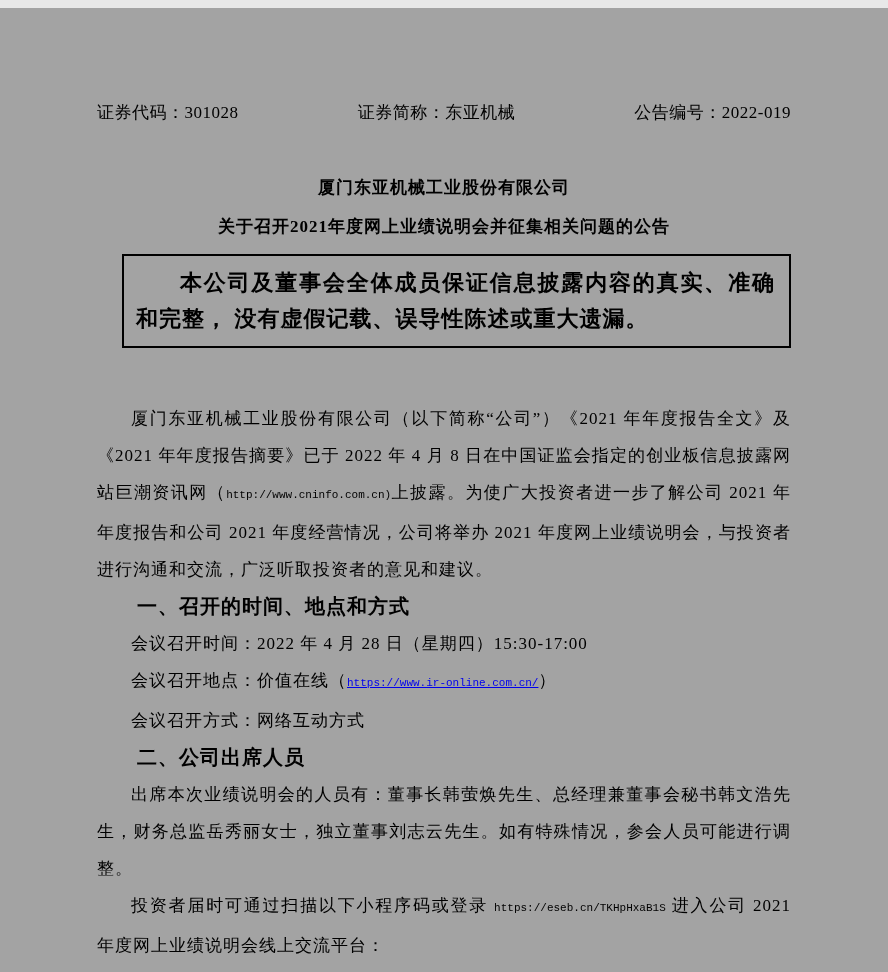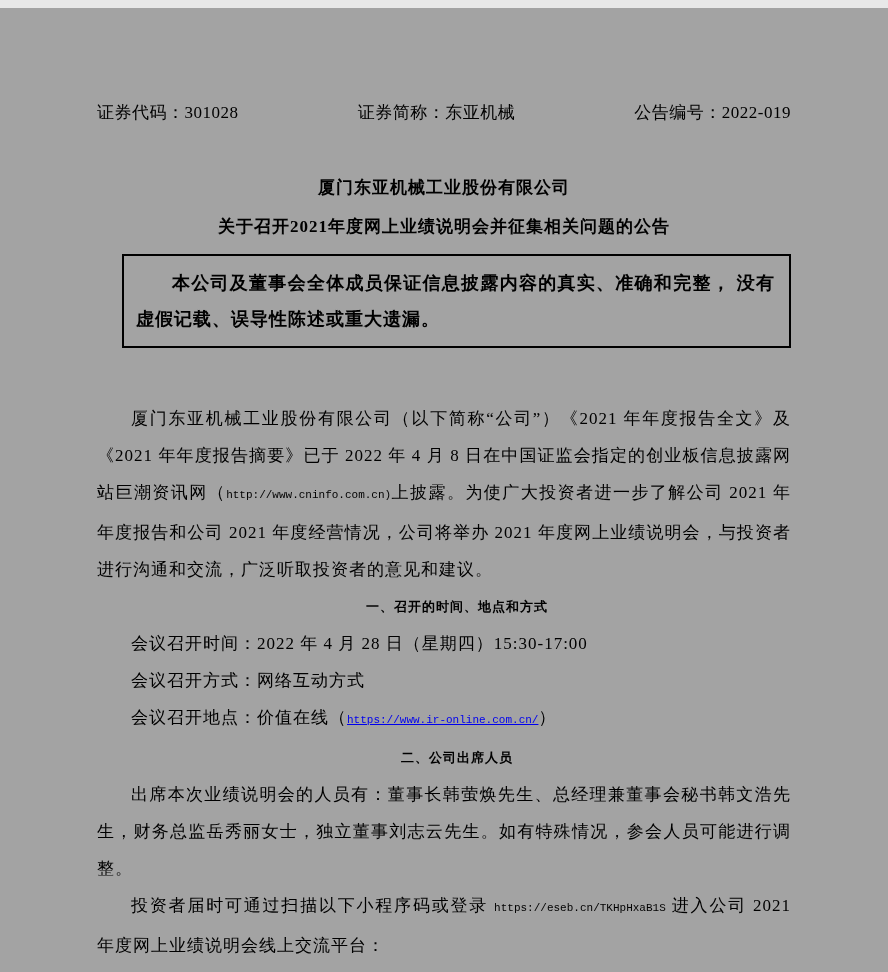--- a/index.html
+++ b/index.html
@@ -32,43 +32,42 @@
   }
   .notice-box {
     margin: 8px 0 0 25px;
     width: 669px;
     box-sizing: border-box;
     border: 2px solid #000000;
     padding: 9px 14px 9px 12px;
   }
   .notice-box p {
     margin: 0;
-    font-size: 18px;
+    font-size: 22px;
     font-weight: bold;
     line-height: 36px;
     text-indent: 2em;
     text-align: justify;
     letter-spacing: 1px;
   }
   .body-text {
     margin: 0;
     font-size: 17px;
     line-height: 37px;
     text-align: justify;
     letter-spacing: 1px;
   }
   .indent { text-indent: 2em; }
   .sec-heading {
     margin: 0;
-    font-size: 13px;
+    font-size: 20px;
     font-weight: bold;
     line-height: 37px;
     text-indent: 2em;
     letter-spacing: 1px;
-    text-align: center;
   }
   .first-para { margin-top: 52px; }
   .mono {
     font-family: "Liberation Mono", "DejaVu Sans Mono", monospace;
     font-size: 11px;
     letter-spacing: 0;
   }
   .link {
     color: #0000EE;
     text-decoration: underline;
@@ -94,23 +93,23 @@
   <div class="notice-box">
     <p>本公司及董事会全体成员保证信息披露内容的真实、准确和完整， 没有虚假记载、误导性陈述或重大遗漏。</p>
   </div>
 
   <p class="body-text indent first-para"><span>厦门东亚机械工业股份有限公司（以下简称“公司”）《2021 年年度报告全文》及《2021 年年度报告摘要》已于 2022 年 4 月 8 日在中国证监会指定的创业板信息披露网站巨潮资讯网（</span><span class="mono">http://www.cninfo.com.cn)</span><span>上披露。为使广大投资者进一步了解公司 2021 年年度报告和公司 2021 年度经营情况，公司将举办 2021 年度网上业绩说明会，与投资者进行沟通和交流，广泛听取投资者的意见和建议。</span></p>
 
   <p class="sec-heading">一、召开的时间、地点和方式</p>
 
   <p class="body-text indent">会议召开时间：2022 年 4 月 28 日（星期四）15:30-17:00</p>
 
+  <p class="body-text indent"><span>会议召开地点：价值在线（</span><a class="mono link">https://www.ir-online.com.cn/</a><span>）</span></p>
+
   <p class="body-text indent">会议召开方式：网络互动方式</p>
-
-  <p class="body-text indent"><span>会议召开地点：价值在线（</span><a class="mono link">https://www.ir-online.com.cn/</a><span>）</span></p>
 
   <p class="sec-heading">二、公司出席人员</p>
 
   <p class="body-text indent">出席本次业绩说明会的人员有：董事长韩萤焕先生、总经理兼董事会秘书韩文浩先生，财务总监岳秀丽女士，独立董事刘志云先生。如有特殊情况，参会人员可能进行调整。</p>
 
 
   <p class="body-text indent"><span>投资者届时可通过扫描以下小程序码或登录 </span><span class="mono">https://eseb.cn/TKHpHxaB1S</span><span> 进入公司 2021 年度网上业绩说明会线上交流平台：</span></p>
 
 </div>
 

